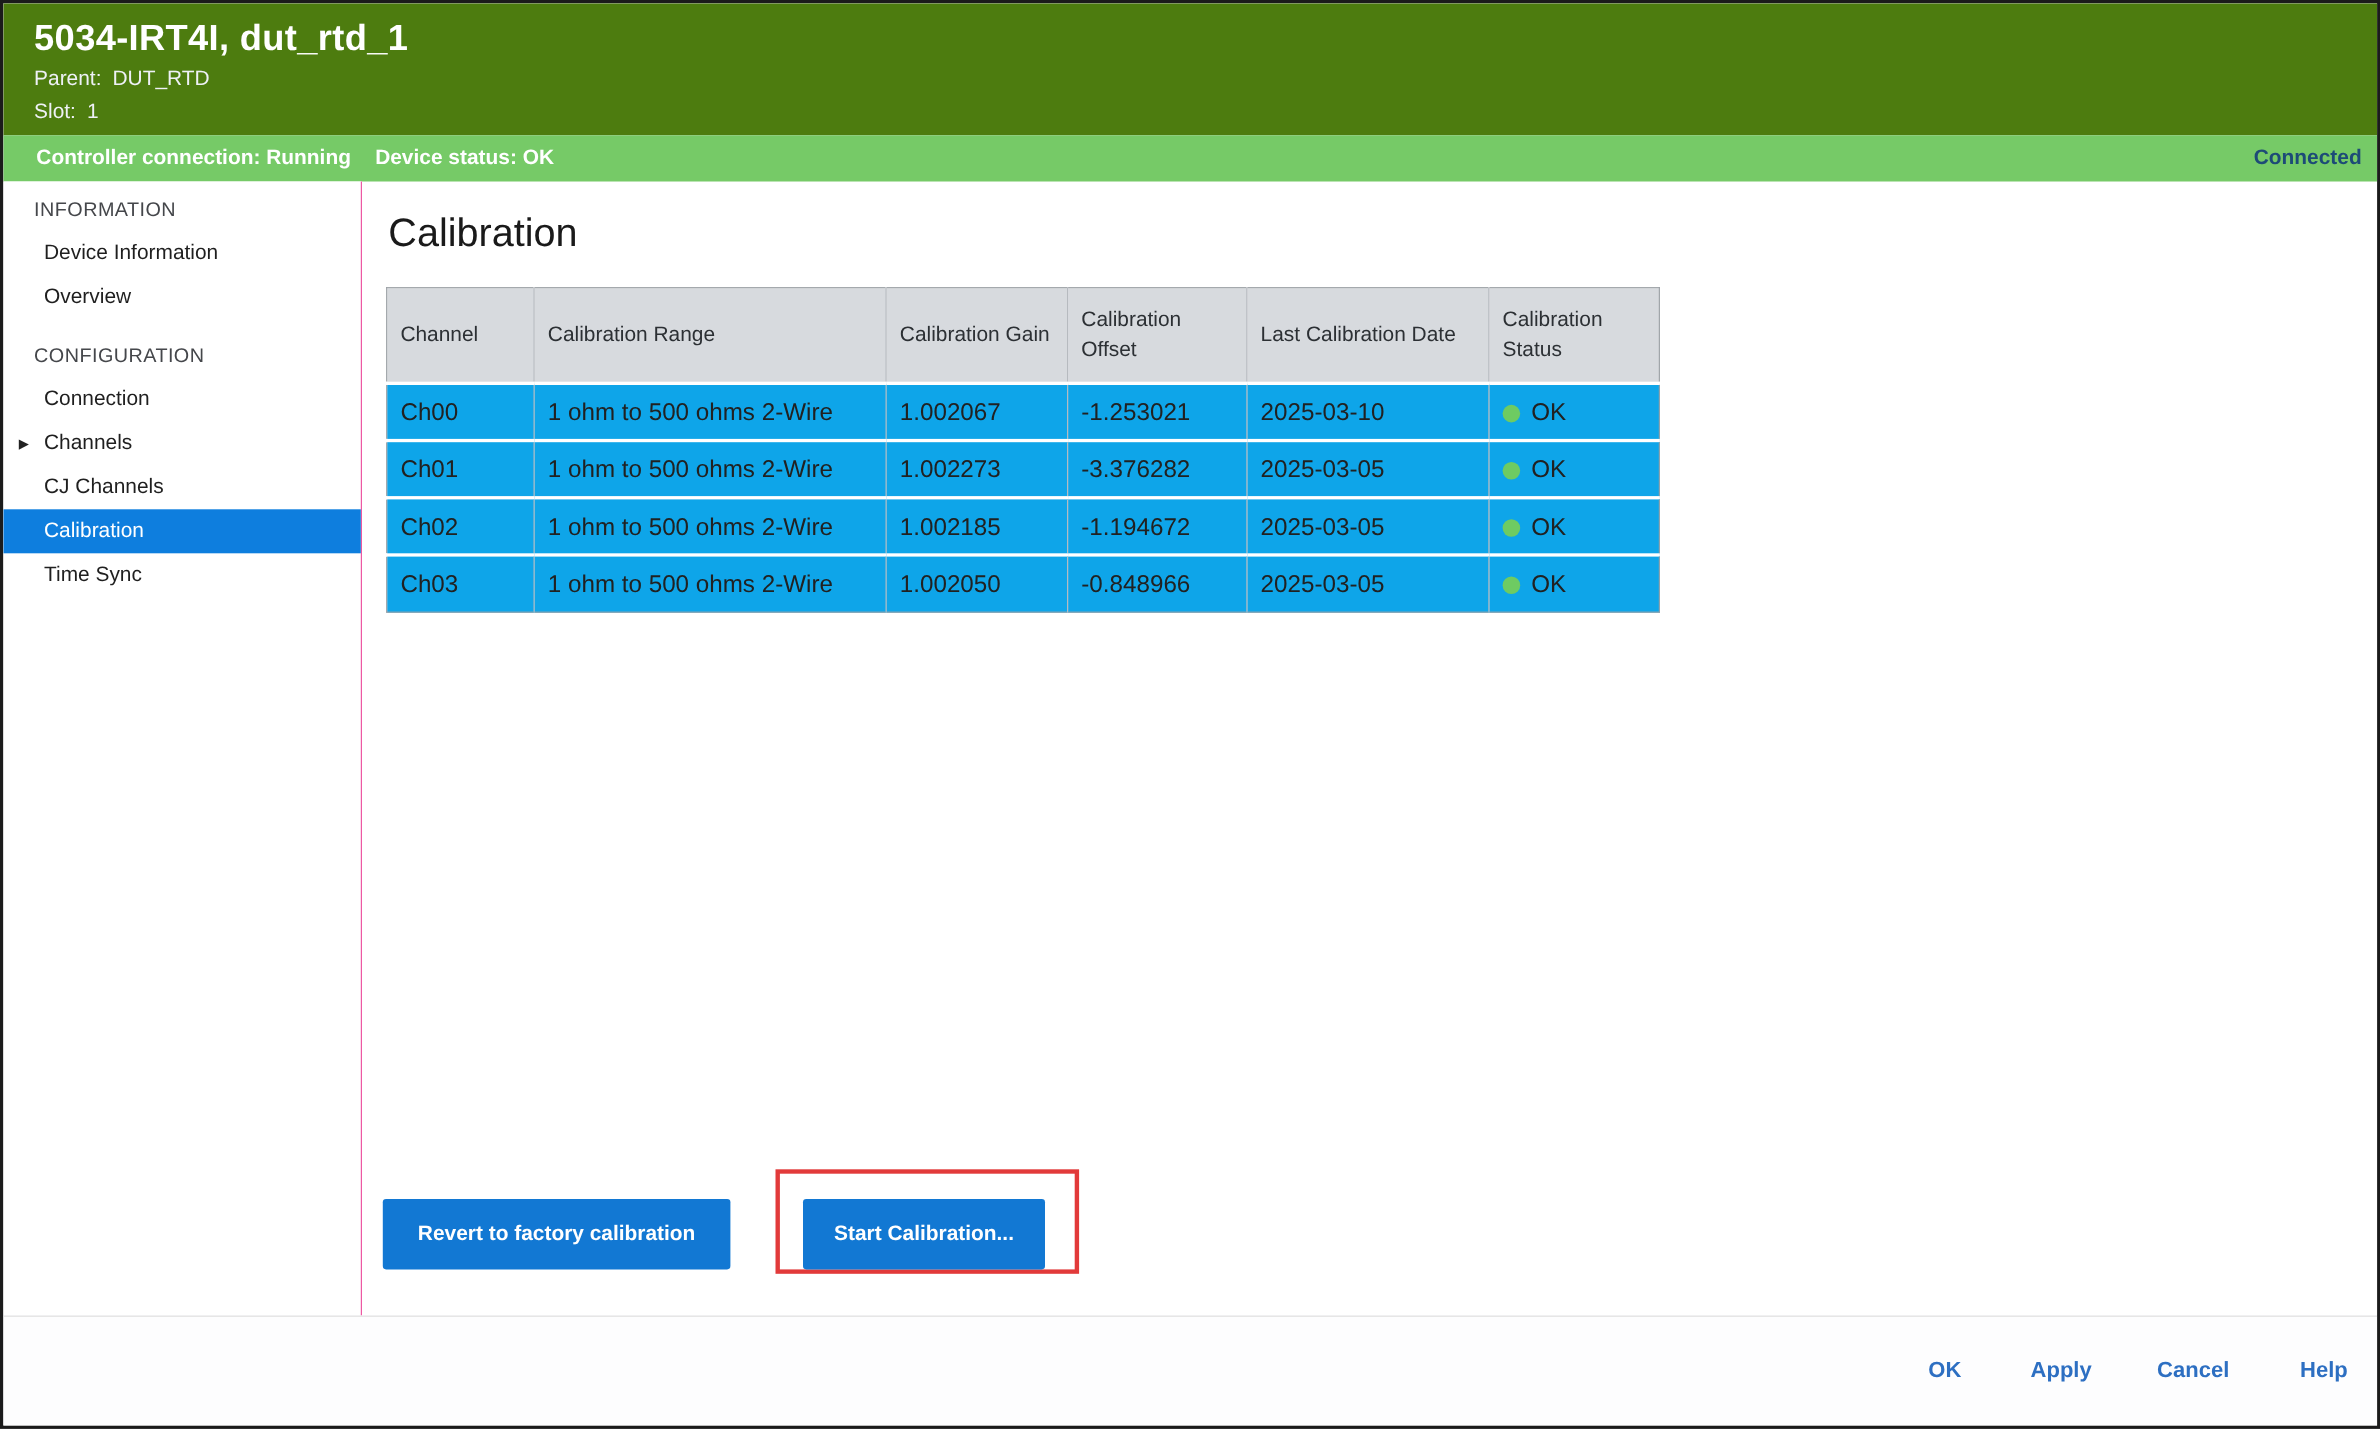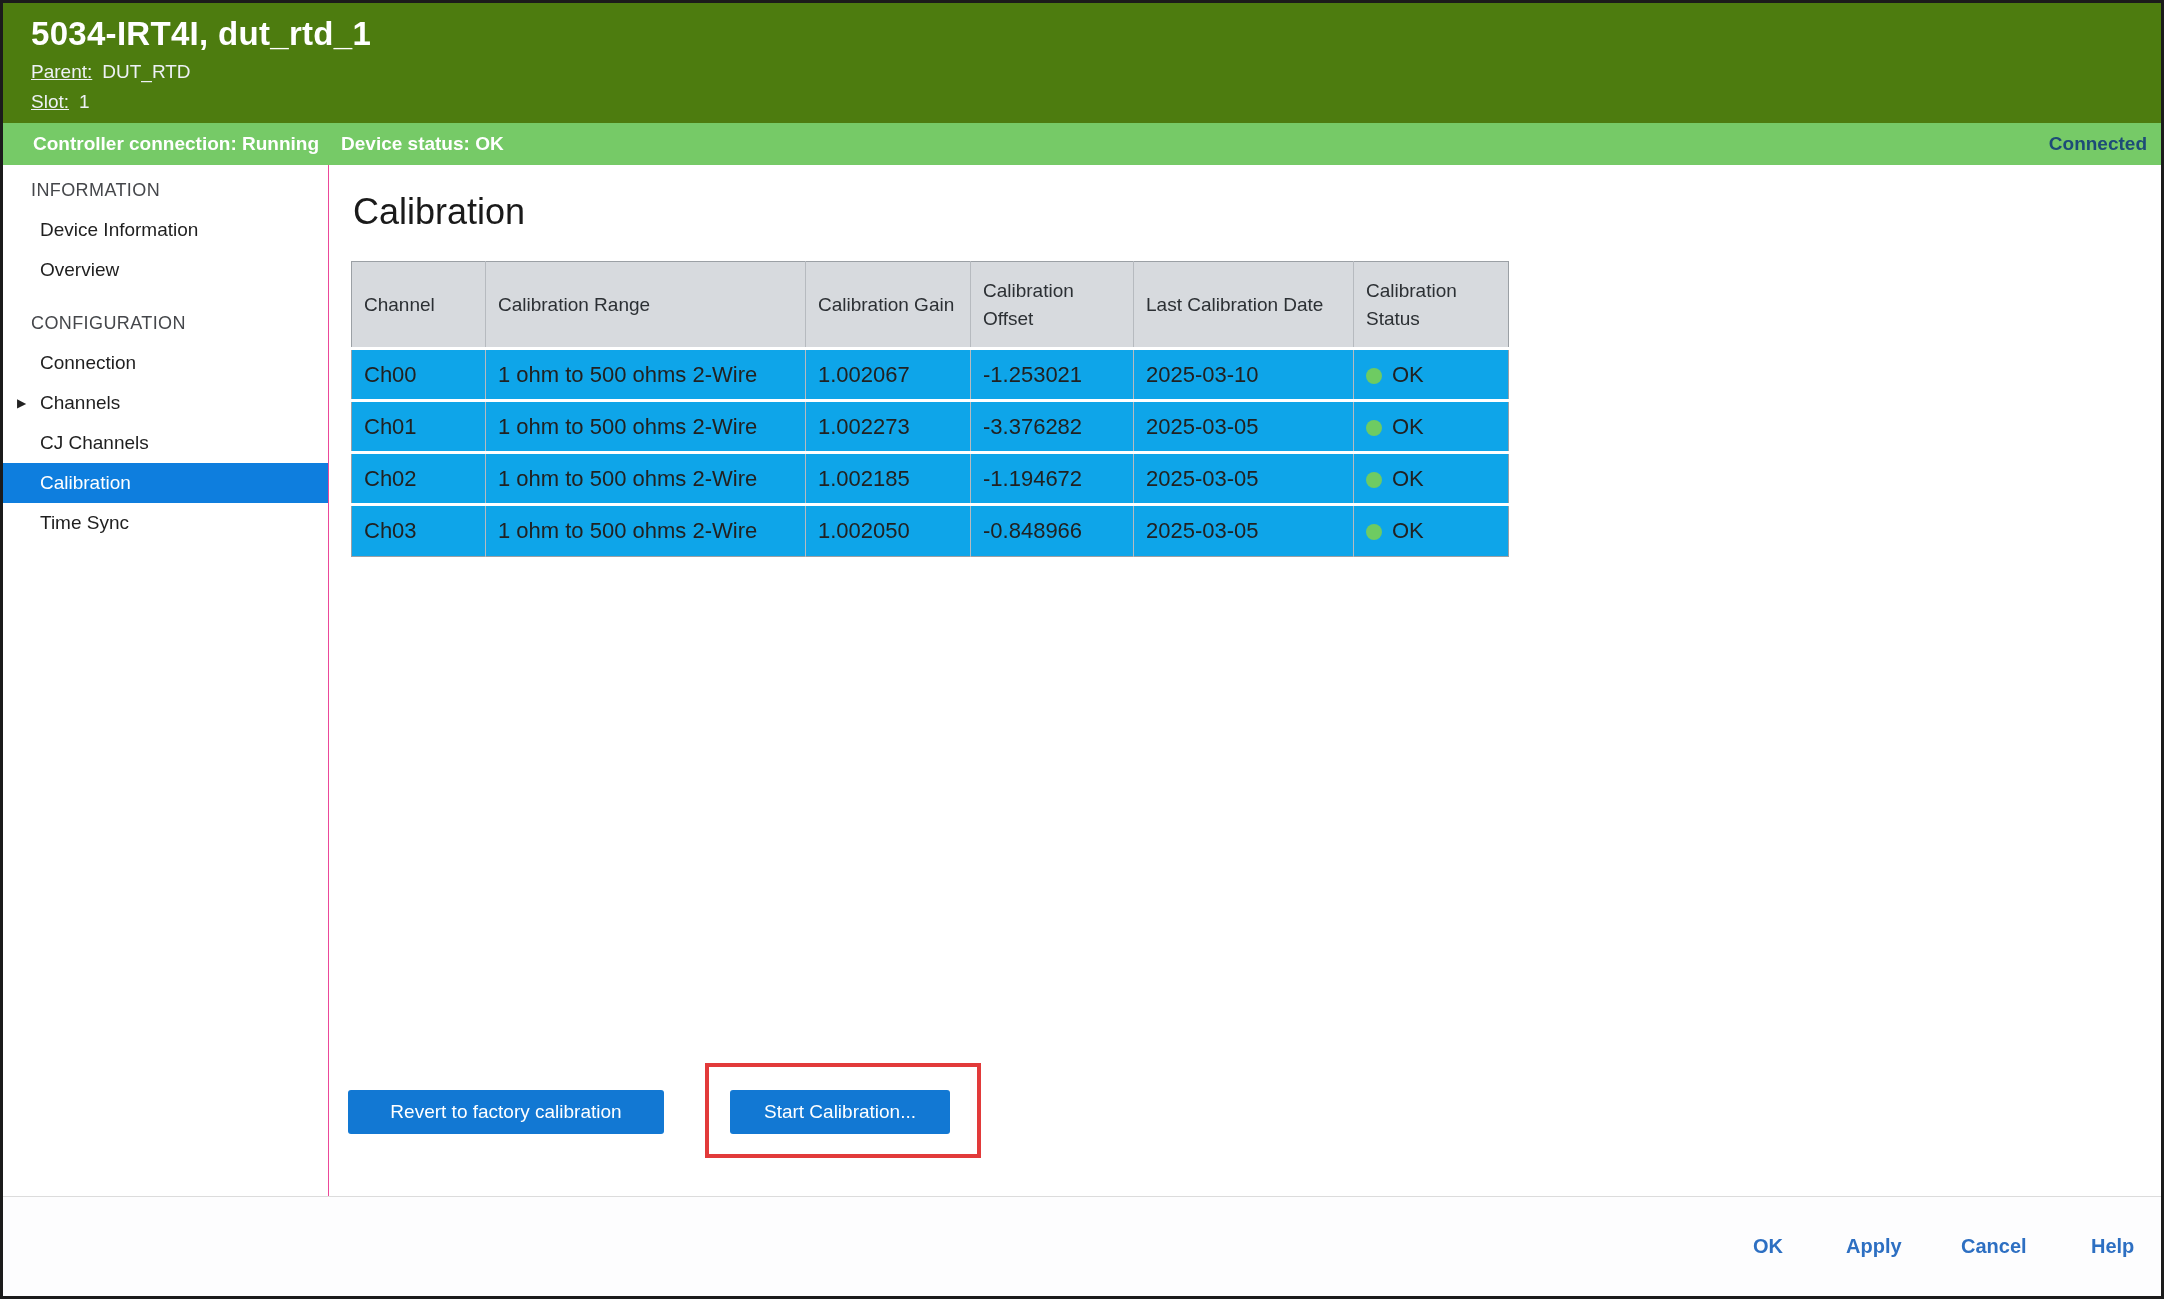--- a/index.html
+++ b/index.html
@@ -9,21 +9,21 @@
     position:relative; width:2164px; height:1299px;
     background:#ffffff; border:3px solid #1b1b1b; overflow:hidden;
   }
   
   .titlebar {
     position:absolute; top:0; left:0; right:0; height:120px;
     background:#4d7c0f; color:#ffffff; padding:12px 0 0 28px;
   }
   .titlebar .title { font-size:33px; font-weight:700; letter-spacing:0.3px; }
   .titlebar .meta { font-size:19px; font-weight:500; color:#eef1f6; margin-top:8px; }
-  .titlebar .meta .lbl { margin-right:10px;text-decoration:underline; }
+  .titlebar .meta .lbl { margin-right:10px; }
   
   .statusbar {
     position:absolute; top:120px; left:0; right:0; height:42px;
     background:#76ca67; display:flex; align-items:center;
     padding:0 14px 0 30px; color:#ffffff; font-size:19px; font-weight:600;
   }
   .statusbar .device { margin-left:22px; }
   .statusbar .connected { margin-left:auto; color:#1d4b77; font-weight:700; }
   
   .sidebar {
@@ -64,23 +64,23 @@
     padding:0 12px; vertical-align:middle;
     border-left:1px solid #b6babf; border-top:3px solid #ffffff;
   }
   .cal-table th:first-child, .cal-table td:first-child { border-left:none; }
   .status-dot {
     display:inline-block; width:16px; height:16px; border-radius:50%;
     background:#6ecb62; margin-right:10px; vertical-align:-2px;
   }
   
   .blue-btn {
-    position:absolute; height:44px; background:#1278d3; color:#ffffff;
+    position:absolute; height:64px; background:#1278d3; color:#ffffff;
     font-family:"Liberation Sans", sans-serif;
-    font-size:19px; font-weight:400; border:none; border-radius:3px;
+    font-size:19px; font-weight:700; border:none; border-radius:3px;
     display:flex; align-items:center; justify-content:center; cursor:pointer;
   }
   #revert-btn { left:345px; top:1087px; width:316px; }
   #start-btn  { left:727px; top:1087px; width:220px; }
   .highlight-box {
     position:absolute; left:702px; top:1060px; width:276px; height:95px;
     border:4px solid #e23a3a; pointer-events:none;
   }
   
   .footerbar {

